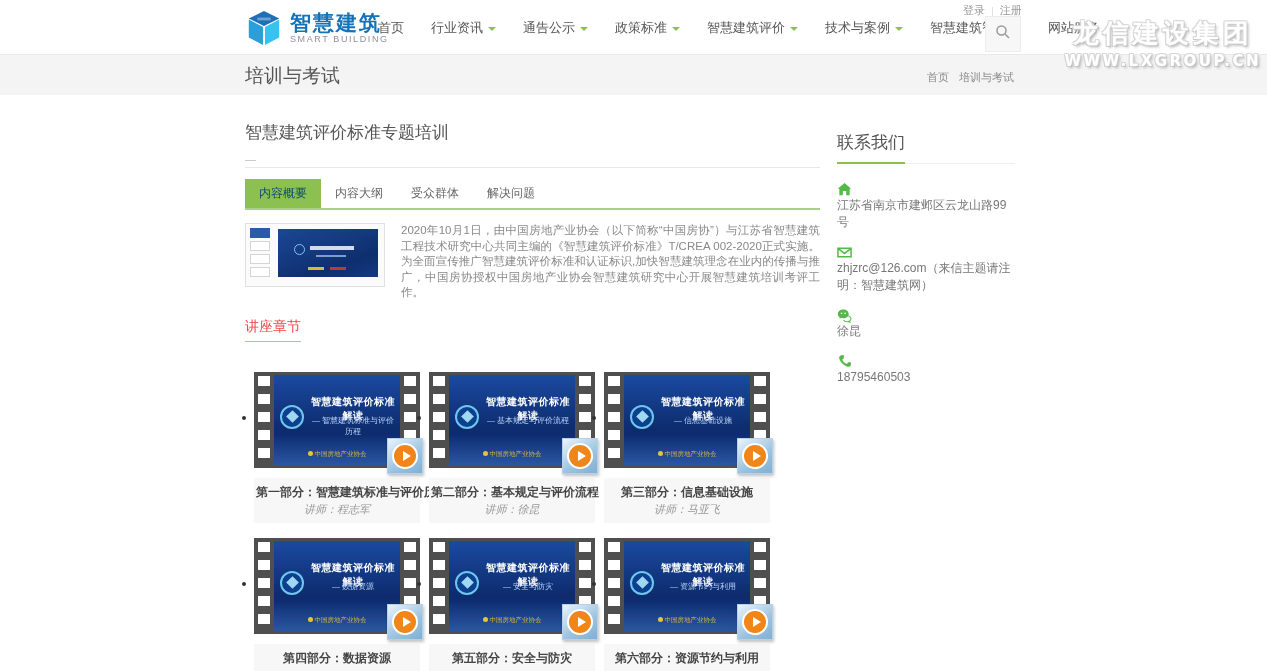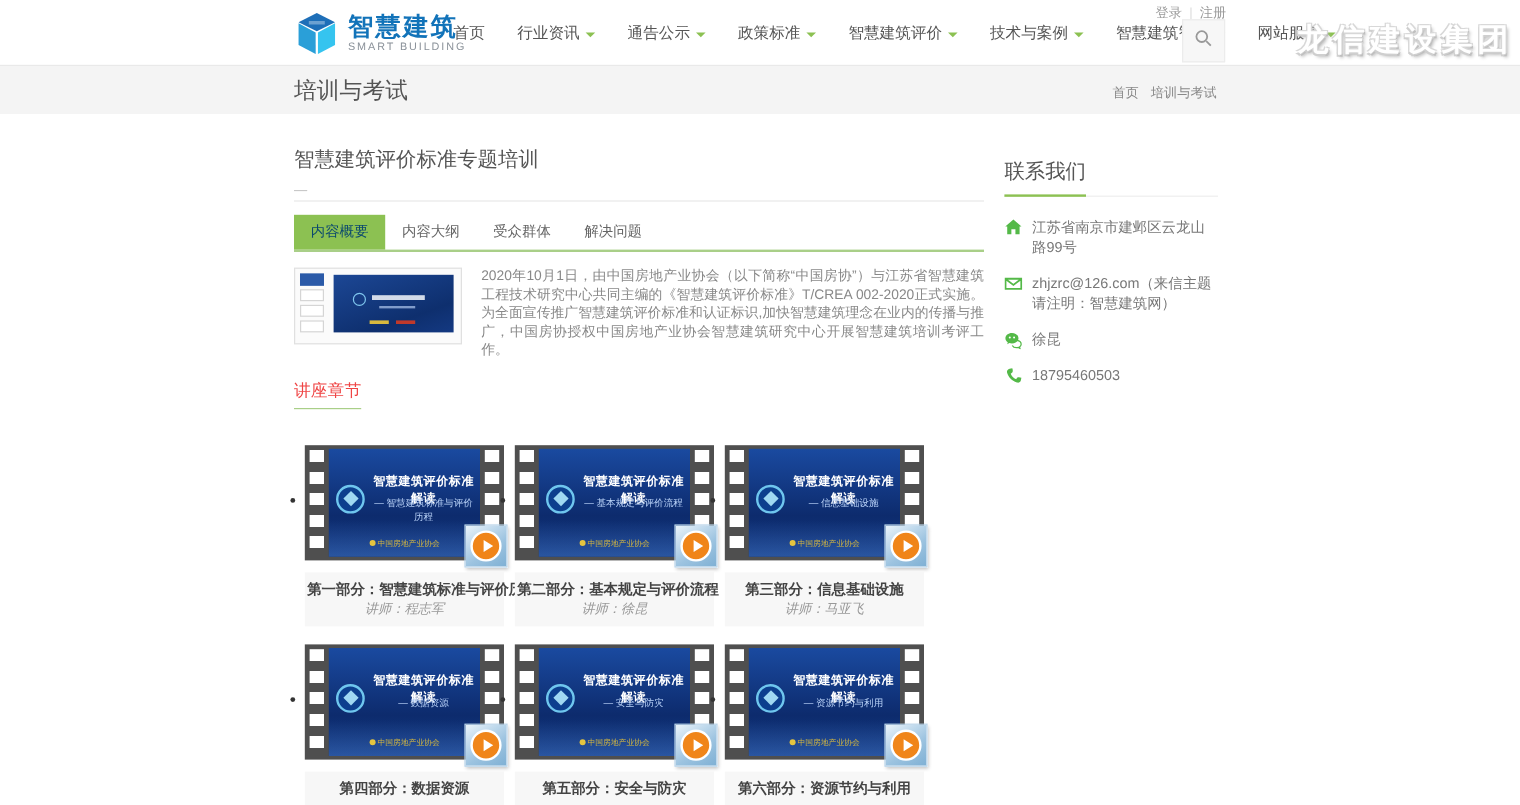--- a/index.html
+++ b/index.html
@@ -92,21 +92,21 @@
     display:flex; align-items:center; justify-content:center;}
   .tri{width:0; height:0; border-left:8px solid #fff; border-top:5px solid transparent; border-bottom:5px solid transparent; margin-left:3px;}
   .caption{margin-top:10px; background:#f7f7f7; text-align:center; padding:7px 2px;}
   .cap-title{font-size:12px; font-weight:bold; color:#444; line-height:14px; white-space:nowrap;}
   .cap-inst{font-size:11px; color:#999; font-style:italic; margin-top:4px; line-height:13px;}
 
   
   .side-heading{margin-top:36px; font-size:17px; color:#555; font-weight:normal; padding-bottom:9px; border-bottom:1px solid #eee; position:relative;}
   .side-heading:after{content:""; position:absolute; left:0; bottom:-1px; width:68px; height:2px; background:var(--accent);}
   .contacts{margin-top:17px;}
-  .contact{display:flex; align-items:flex-start; font-size:12px; color:#777; line-height:17px; margin-bottom:13px;}
+  .contact{display:flex; align-items:flex-start; font-size:12px; color:#777; line-height:17px; margin-bottom:13px;flex-direction:column;}
   .cicon{width:15px; height:15px; margin-right:8px; flex-shrink:0; color:var(--icon-green); margin-top:1px;}
   .cicon svg{display:block; width:15px; height:15px; fill:currentColor;}
 </style>
 </head>
 <body>
 
 <div class="header" data-interactable="false">
   <div class="auth" data-interactable="false">
     <span data-interactable="true">登录</span>
     <span class="sep" data-interactable="false">|</span>
@@ -166,20 +166,21 @@
     <span data-interactable="false">
       <svg width="16" height="16" viewBox="0 0 16 16" fill="none">
         <circle cx="6.5" cy="6.5" r="4.5" stroke="#999" stroke-width="1.5"></circle>
         <line x1="10.2" y1="10.2" x2="14" y2="14" stroke="#999" stroke-width="1.5"></line>
       </svg>
     </span>
   </div>
 
   <div class="watermark" data-interactable="false">
     <div class="wm1" data-interactable="false">龙信建设集团</div>
+    <div class="wm2" data-interactable="false">WWW.LXGROUP.CN</div>
   </div>
 </div>
 
 <div class="page-band" data-interactable="false">
   <h1 class="band-title" data-interactable="false">培训与考试</h1>
   <div class="breadcrumb" data-interactable="false">
     <span data-interactable="true">首页</span>
     <span data-interactable="false">培训与考试</span>
   </div>
 </div>

